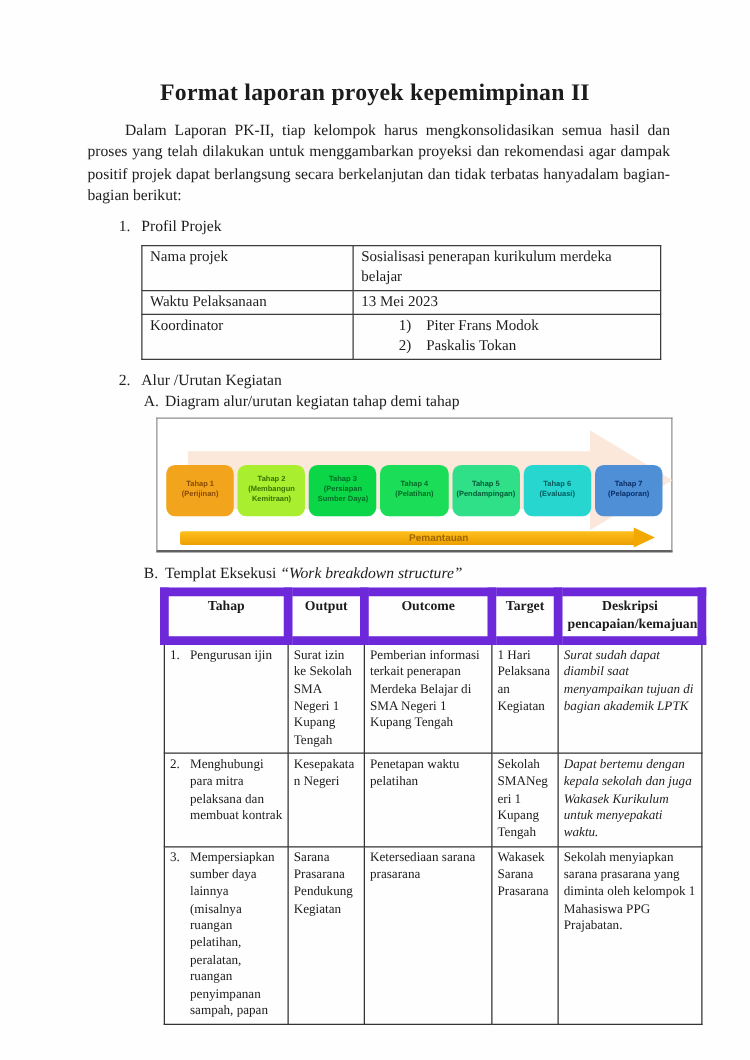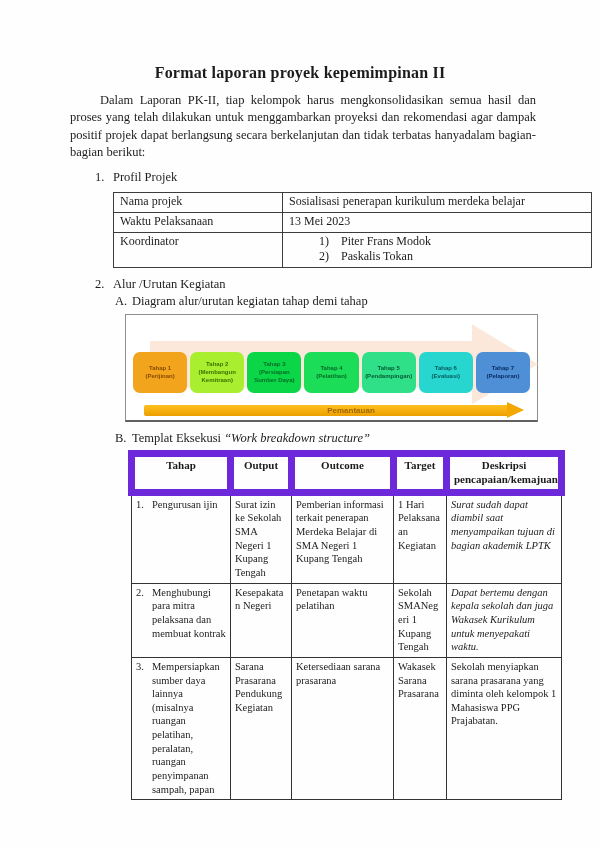--- a/index.html
+++ b/index.html
@@ -1,29 +1,29 @@
 <!DOCTYPE html>
 <html><head>
 <meta charset="utf-8">
 <style>
   html,body{margin:0;padding:0;background:#e8e8e8;}
   .page{
     width:600px;height:848px;background:#fefefe;position:relative;
     font-family:"Liberation Serif", serif;color:#1c1c1c;overflow:hidden;margin:0 auto;
   }
   .content{padding-top:64px;}
-  .doc-title{font-size:16px;font-weight:bold;text-align:center;margin:0;letter-spacing:.2px;}
+  .doc-title{font-size:19px;font-weight:bold;text-align:center;margin:0;letter-spacing:.2px;}
   .intro{margin:10px 64px 0 70px;font-size:12.5px;line-height:1.38;text-align:justify;text-indent:30px;}
   .list-item{display:flex;margin:9px 0 0 95px;font-size:12.5px;}
   .list-item .num{width:18px;flex:none;}
   .sub-item{display:flex;margin:2px 0 0 115px;font-size:12.5px;}
   .sub-item .num{width:17px;flex:none;}
   .quoted{font-style:italic;}
 
-  table.profil{margin:7px 17px 0 113px;border-collapse:collapse;width:479px;font-size:12px;table-layout:fixed;}
+  table.profil{margin:7px 17px 0 113px;border-collapse:collapse;width:416px;font-size:12px;table-layout:fixed;}
   table.profil td{border:1px solid #3c3c3c;padding:1px 6px 2px;vertical-align:top;line-height:1.32;}
   .coord-line{display:flex;padding-left:30px;}
   .coord-num{width:22px;flex:none;}
 
   .diagram{margin:5px 0 0 125px;width:413px;height:108px;position:relative;background:#fff;
     border:1px solid #8f8f8f;border-bottom:2px solid #606060;box-sizing:border-box;}
   .bg-arrow{position:absolute;left:24px;top:9px;width:388px;height:80px;
     clip-path:polygon(0 21%,83% 21%,83% 0,100% 50%,83% 100%,83% 79%,0 79%);}
   .stages{position:absolute;left:7px;right:7px;top:37px;display:flex;gap:3px;}
   .stage{flex:1;height:41px;border-radius:7px;display:flex;flex-direction:column;justify-content:center;

